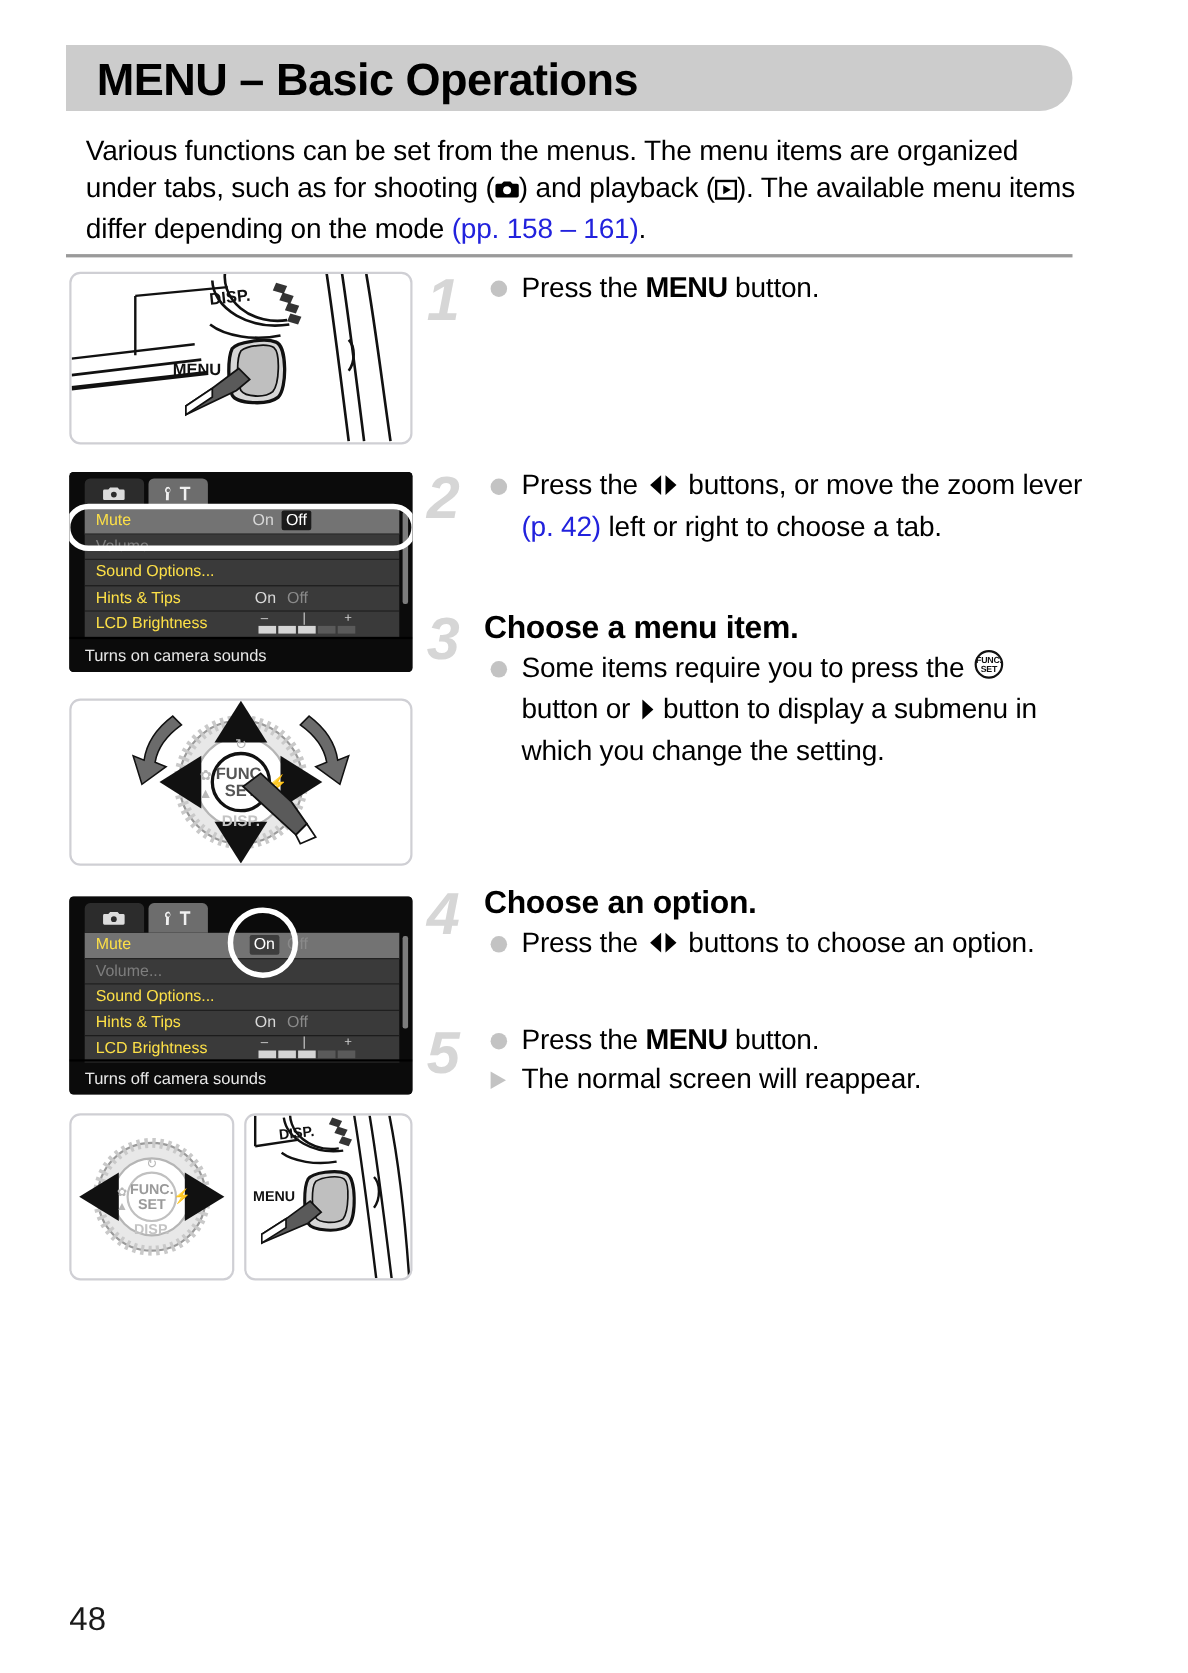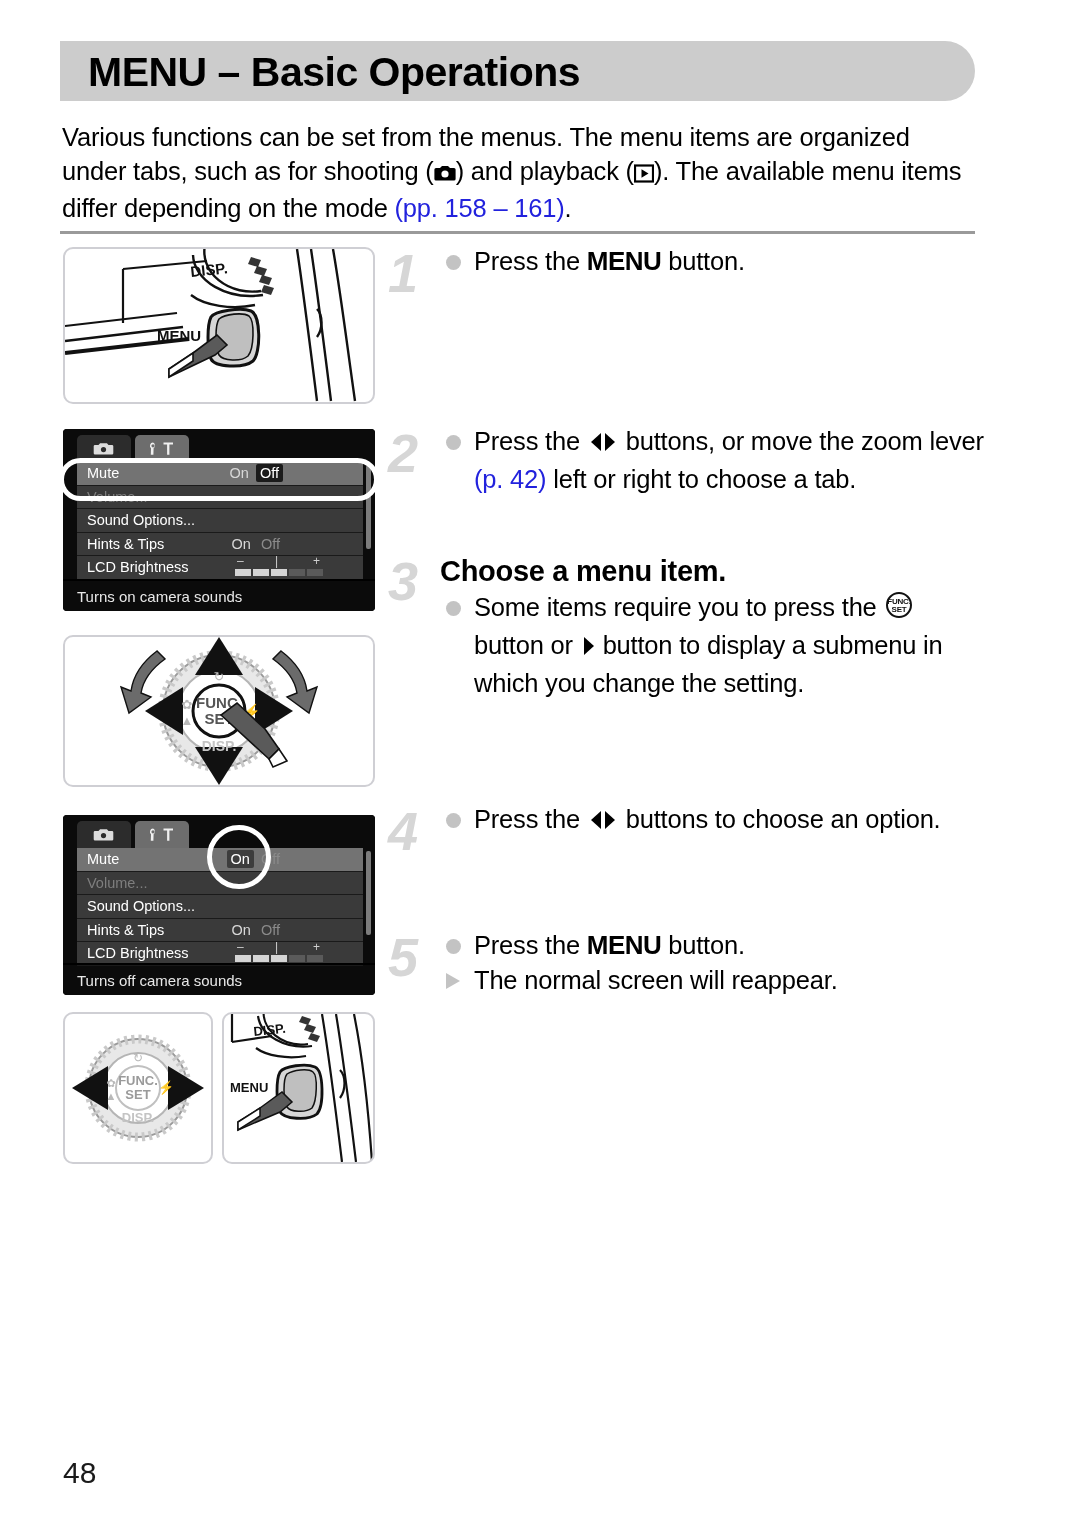--- a/index.html
+++ b/index.html
@@ -33,21 +33,21 @@
     font-size: 41px;
     font-weight: bold;
     letter-spacing: -0.5px;
     line-height: 56px;
     white-space: nowrap;
   }
 
   
   .intro {
     position: absolute;
-    left: 62px;
+    left: 78px;
     top: 120px;
     width: 918px;
     font-size: 25.5px;
     line-height: 34px;
     letter-spacing: -0.2px;
   }
   .lnk { color: #2222dd; }
 
   .rule {
     position: absolute;
@@ -108,21 +108,21 @@
     align-items: center;
     background: #3a3a3a;
     border-bottom: 1px solid #1a1a1a;
     padding: 0 10px;
     box-sizing: border-box;
     position: relative;
   }
   .lcd-row.hl { background: #737373; }
   .lcd-row.dim .lcd-label { color: #7e7e7e; }
   .lcd-label {
-    color: #ffffff;
+    color: #fde047;
     font-size: 14.5px;
     white-space: nowrap;
     flex: 1;
   }
   .lcd-vals {
     display: flex;
     align-items: center;
     gap: 4px;
     margin-right: 70px;
     font-size: 14.5px;
@@ -539,20 +539,21 @@
             <text x="15" y="13" text-anchor="middle" font-family="'Liberation Sans',sans-serif" font-size="8" font-weight="bold" fill="#111">FUNC.</text>
             <text x="15" y="21" text-anchor="middle" font-family="'Liberation Sans',sans-serif" font-size="8" font-weight="bold" fill="#111">SET</text>
           </svg></span><span> button or </span><span class="ico"><svg width="16" height="22" viewBox="0 0 16 22">
             <path d="M4 2 L4 20 L14 11 Z" fill="#000"></path>
           </svg></span><span> button to display a submenu in which you change the setting.</span>
     </div>
   </div>
 
   <div class="step" style="height:132px; margin-top:14px">
     <div class="step-num" style="top:2px">4</div>
+    <div class="step-head">Choose an option.</div>
     <div class="bullet-line">
       <span class="dot"></span><span>Press the </span><span class="ico"><svg width="32" height="22" viewBox="0 0 32 22">
             <path d="M14 2 L14 20 L4 11 Z" fill="#000"></path>
             <path d="M18 2 L18 20 L28 11 Z" fill="#000"></path>
           </svg></span><span> buttons to choose an option.</span>
     </div>
   </div>
 
   <div class="step" style="height:140px; margin-top:-6px">
     <div class="step-num" style="top:2px">5</div>

